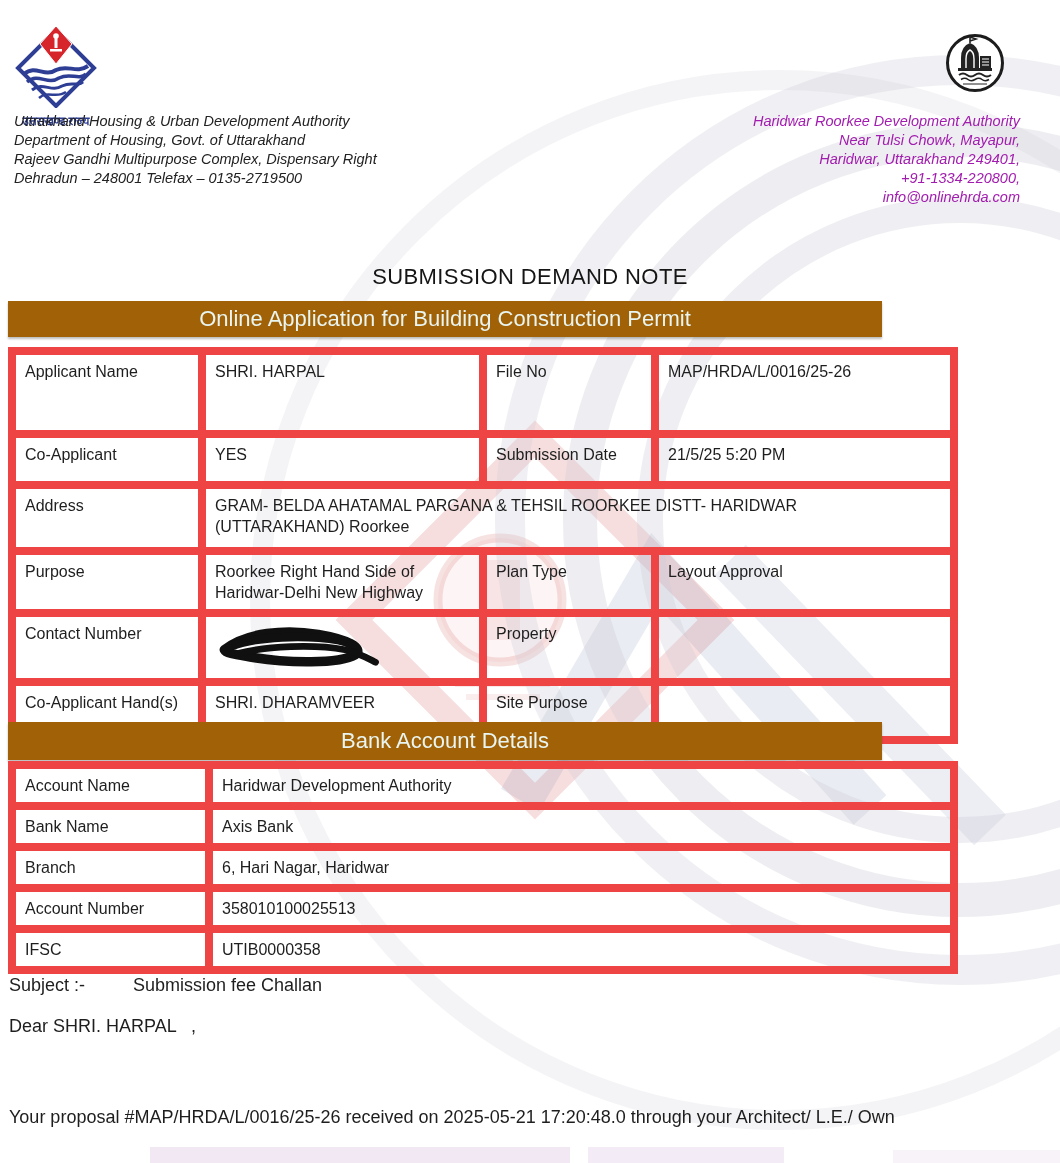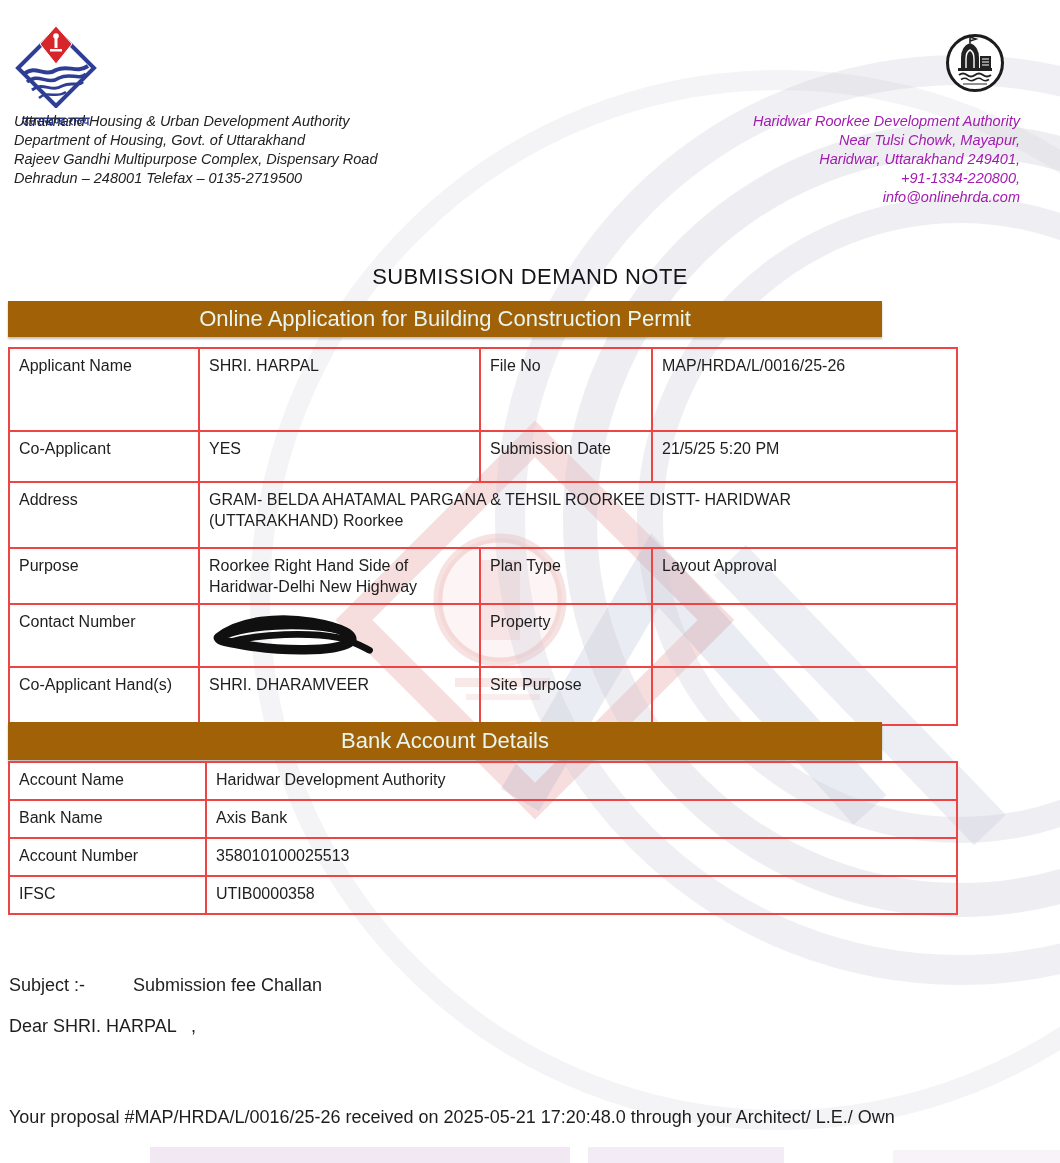--- a/index.html
+++ b/index.html
@@ -20,21 +20,21 @@
 
   .title{position:absolute;top:264px;left:0;width:100%;text-align:center;
     font-size:22px;letter-spacing:.4px;color:#151515;}
 
   .bar{position:absolute;left:8px;width:874px;background:#a16207;color:#e8f5f0;
     text-align:center;font-size:22px;box-shadow:0 2px 2px rgba(70,70,70,.35);}
   #bar1{top:301px;height:36px;line-height:36px;}
   #bar2{top:722px;height:38px;line-height:38px;}
 
   table.tbl{border-collapse:collapse;table-layout:fixed;width:950px;background:transparent;}
-  table.tbl td{border:2px solid #ef4444;padding:6px 9px;vertical-align:top;
+  table.tbl td{border:8px solid #ef4444;padding:6px 9px;vertical-align:top;
     font-size:16px;line-height:21px;text-align:left;background:transparent;overflow:hidden;}
   #app-table{position:absolute;top:347px;left:8px;}
   #bank-table{position:absolute;top:761px;left:8px;}
   tr.h1{height:83px;} tr.h2{height:51px;} tr.h3{height:66px;}
   tr.h4{height:52px;} tr.h5{height:46px;} tr.h6{height:58px;}
   #bank-table tr{height:38px;}
   td.small{font-size:15px;}
   td.scribble-cell{padding:2px 6px;}
 
   .subject{position:absolute;top:975px;left:9px;font-size:18px;}
@@ -75,21 +75,21 @@
       <path d="M13,56 C25,46 33,60 45,52 C57,46 64,55 72,48" fill="none" stroke="#2e3e94" stroke-width="3.5"></path>
       <path d="M18,64 C29,55 37,67 48,60 C58,55 64,61 69,56" fill="none" stroke="#2e3e94" stroke-width="3"></path>
       <path d="M25,72 C34,64 42,73 52,66" fill="none" stroke="#2e3e94" stroke-width="2.5"></path>
     </svg>
     <div class="logo-caption">उत्तराखण्ड राज्य</div>
   </div>
 
   <div class="hdr-left">
     <div>Uttrakhand Housing &amp; Urban Development Authority</div>
     <div>Department of Housing, Govt. of Uttarakhand</div>
-    <div>Rajeev Gandhi Multipurpose Complex, Dispensary Road</div>
+    <div>Rajeev Gandhi Multipurpose Complex, Dispensary Right</div>
     <div>Dehradun – 248001 Telefax – 0135-2719500</div>
   </div>
 
   <svg class="logo-right" width="62" height="62" viewBox="0 0 62 62">
     <circle cx="31" cy="31" r="27.5" fill="#ffffff" stroke="#1c1c1c" stroke-width="3"></circle>
     <path d="M26,11 V5 L32,7 L26,9" fill="none" stroke="#222222" stroke-width="1.6"></path>
     <path d="M17,36 V26 Q17,14 26,11 Q35,14 35,26 V36 Z" fill="#222222"></path>
     <path d="M22,36 V27 Q22,20 26,18 Q30,20 30,27 V36" fill="none" stroke="#ffffff" stroke-width="1.4"></path>
     <rect x="36" y="24" width="11" height="12" fill="#222222"></rect>
     <path d="M38,27 h7 M38,30 h7 M38,33 h7" stroke="#ffffff" stroke-width="1"></path>
@@ -179,20 +179,24 @@
     <tbody>
       <tr>
         <td>Account Name</td>
         <td>Haridwar Development Authority</td>
       </tr>
       <tr>
         <td>Bank Name</td>
         <td>Axis Bank</td>
       </tr>
       <tr>
+        <td>Branch</td>
+        <td>6, Hari Nagar, Haridwar</td>
+      </tr>
+      <tr>
         <td>Account Number</td>
         <td>358010100025513</td>
       </tr>
       <tr>
         <td>IFSC</td>
         <td>UTIB0000358</td>
       </tr>
     </tbody>
   </table>
 

